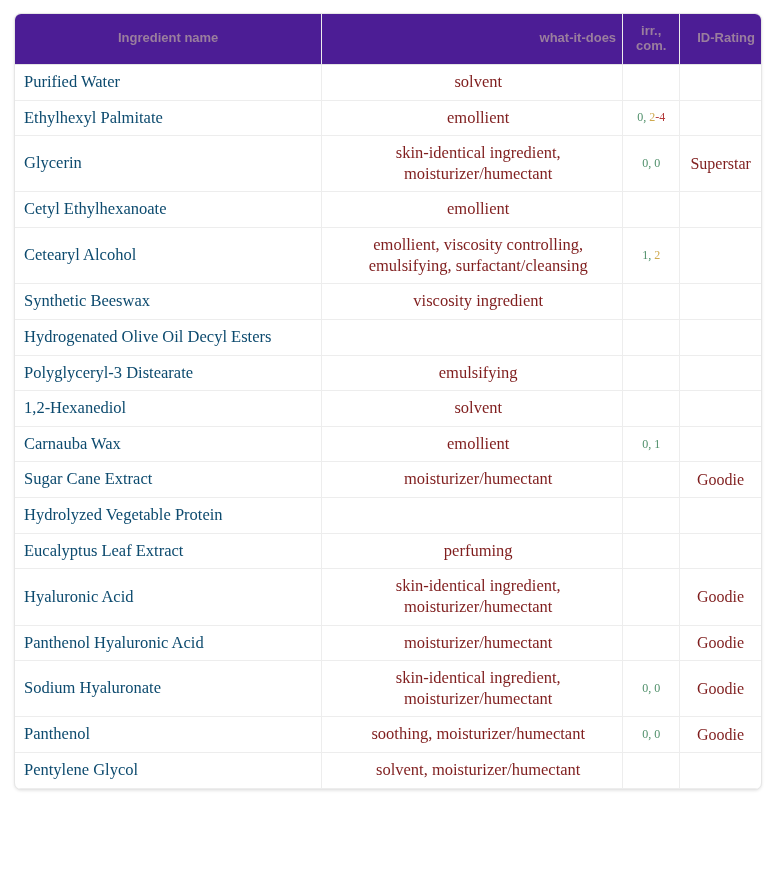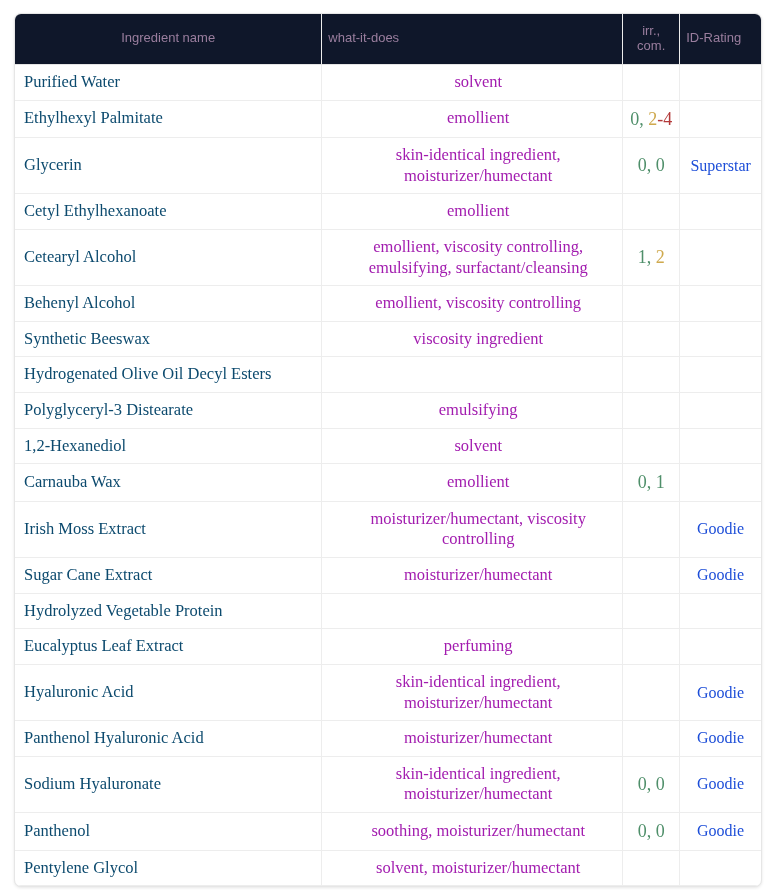--- a/index.html
+++ b/index.html
@@ -29,67 +29,67 @@
     width: 746px;
     table-layout: fixed;
   }
   table.ing col.c-name   { width: 306px; }
   table.ing col.c-does   { width: 300px; }
   table.ing col.c-irr    { width: 57px; }
   table.ing col.c-rating { width: 81px; }
 
   thead th {
     font-family: "Liberation Sans", sans-serif;
-    font-weight: normal;
+    font-weight: bold;
     font-size: 13px;
     color: #9a7e9e;
-    background: #0f172a;
+    background: #4c1d95;
     border-bottom: 1px solid #e4e4e4;
     padding: 10px 6px;
     vertical-align: middle;
     line-height: 1.15;
   }
   thead th.h-name   { text-align: center; border-right: 1px solid #ededed; }
-  thead th.h-does   { text-align: left; border-right: 1px solid #ededed; }
+  thead th.h-does   { text-align: right; border-right: 1px solid #ededed; }
   thead th.h-irr    { border-right: 1px solid #ededed; }
-  thead th.h-rating { text-align: left; }
+  thead th.h-rating { text-align: right; }
 
   tbody td {
     border-bottom: 1px solid #ededed;
     font-size: 16.5px;
     padding: 7px 8px;
     vertical-align: middle;
     line-height: 1.25;
   }
   tbody tr:last-child td { border-bottom: 1px solid #ededed; }
 
   td.t-name {
     color: #0c4a6e;
     text-align: left;
     border-right: 1px solid #ededed;
     padding-left: 9px;
   }
   td.t-does {
-    color: #a21caf;
+    color: #7f1d1d;
     text-align: center;
     border-right: 1px solid #ededed;
     padding-left: 14px;
     padding-right: 2px;
   }
   td.t-irr {
     text-align: center;
     border-right: 1px solid #ededed;
-    font-size: 18px;
+    font-size: 12px;
     padding-left: 3px;
     padding-right: 3px;
   }
   td.t-rating {
     text-align: center;
     font-size: 16px;
-    color: #1d4ed8;
+    color: #7f1d1d;
   }
   .v-good { color: #4f8f6a; }
   .v-mid  { color: #cfa94e; }
   .v-bad  { color: #b33a3a; }
 </style>
 </head>
 <body>
 
 <div class="table-wrap">
   <table class="ing">
@@ -135,26 +135,20 @@
           <td class="t-irr"></td>
           <td class="t-rating"></td>
         </tr>
         <tr>
           <td class="t-name">Cetearyl Alcohol</td>
           <td class="t-does">emollient, viscosity controlling, emulsifying, surfactant/cleansing</td>
           <td class="t-irr"><span class="v-good">1, </span><span class="v-mid">2</span></td>
           <td class="t-rating"></td>
         </tr>
         <tr>
-          <td class="t-name">Behenyl Alcohol</td>
-          <td class="t-does">emollient, viscosity controlling</td>
-          <td class="t-irr"></td>
-          <td class="t-rating"></td>
-        </tr>
-        <tr>
           <td class="t-name">Synthetic Beeswax</td>
           <td class="t-does">viscosity ingredient</td>
           <td class="t-irr"></td>
           <td class="t-rating"></td>
         </tr>
         <tr>
           <td class="t-name">Hydrogenated Olive Oil Decyl Esters</td>
           <td class="t-does"></td>
           <td class="t-irr"></td>
           <td class="t-rating"></td>
@@ -171,26 +165,20 @@
           <td class="t-irr"></td>
           <td class="t-rating"></td>
         </tr>
         <tr>
           <td class="t-name">Carnauba Wax</td>
           <td class="t-does">emollient</td>
           <td class="t-irr"><span class="v-good">0, 1</span></td>
           <td class="t-rating"></td>
         </tr>
         <tr>
-          <td class="t-name">Irish Moss Extract</td>
-          <td class="t-does">moisturizer/humectant, viscosity controlling</td>
-          <td class="t-irr"></td>
-          <td class="t-rating">Goodie</td>
-        </tr>
-        <tr>
           <td class="t-name">Sugar Cane Extract</td>
           <td class="t-does">moisturizer/humectant</td>
           <td class="t-irr"></td>
           <td class="t-rating">Goodie</td>
         </tr>
         <tr>
           <td class="t-name">Hydrolyzed Vegetable Protein</td>
           <td class="t-does"></td>
           <td class="t-irr"></td>
           <td class="t-rating"></td>

